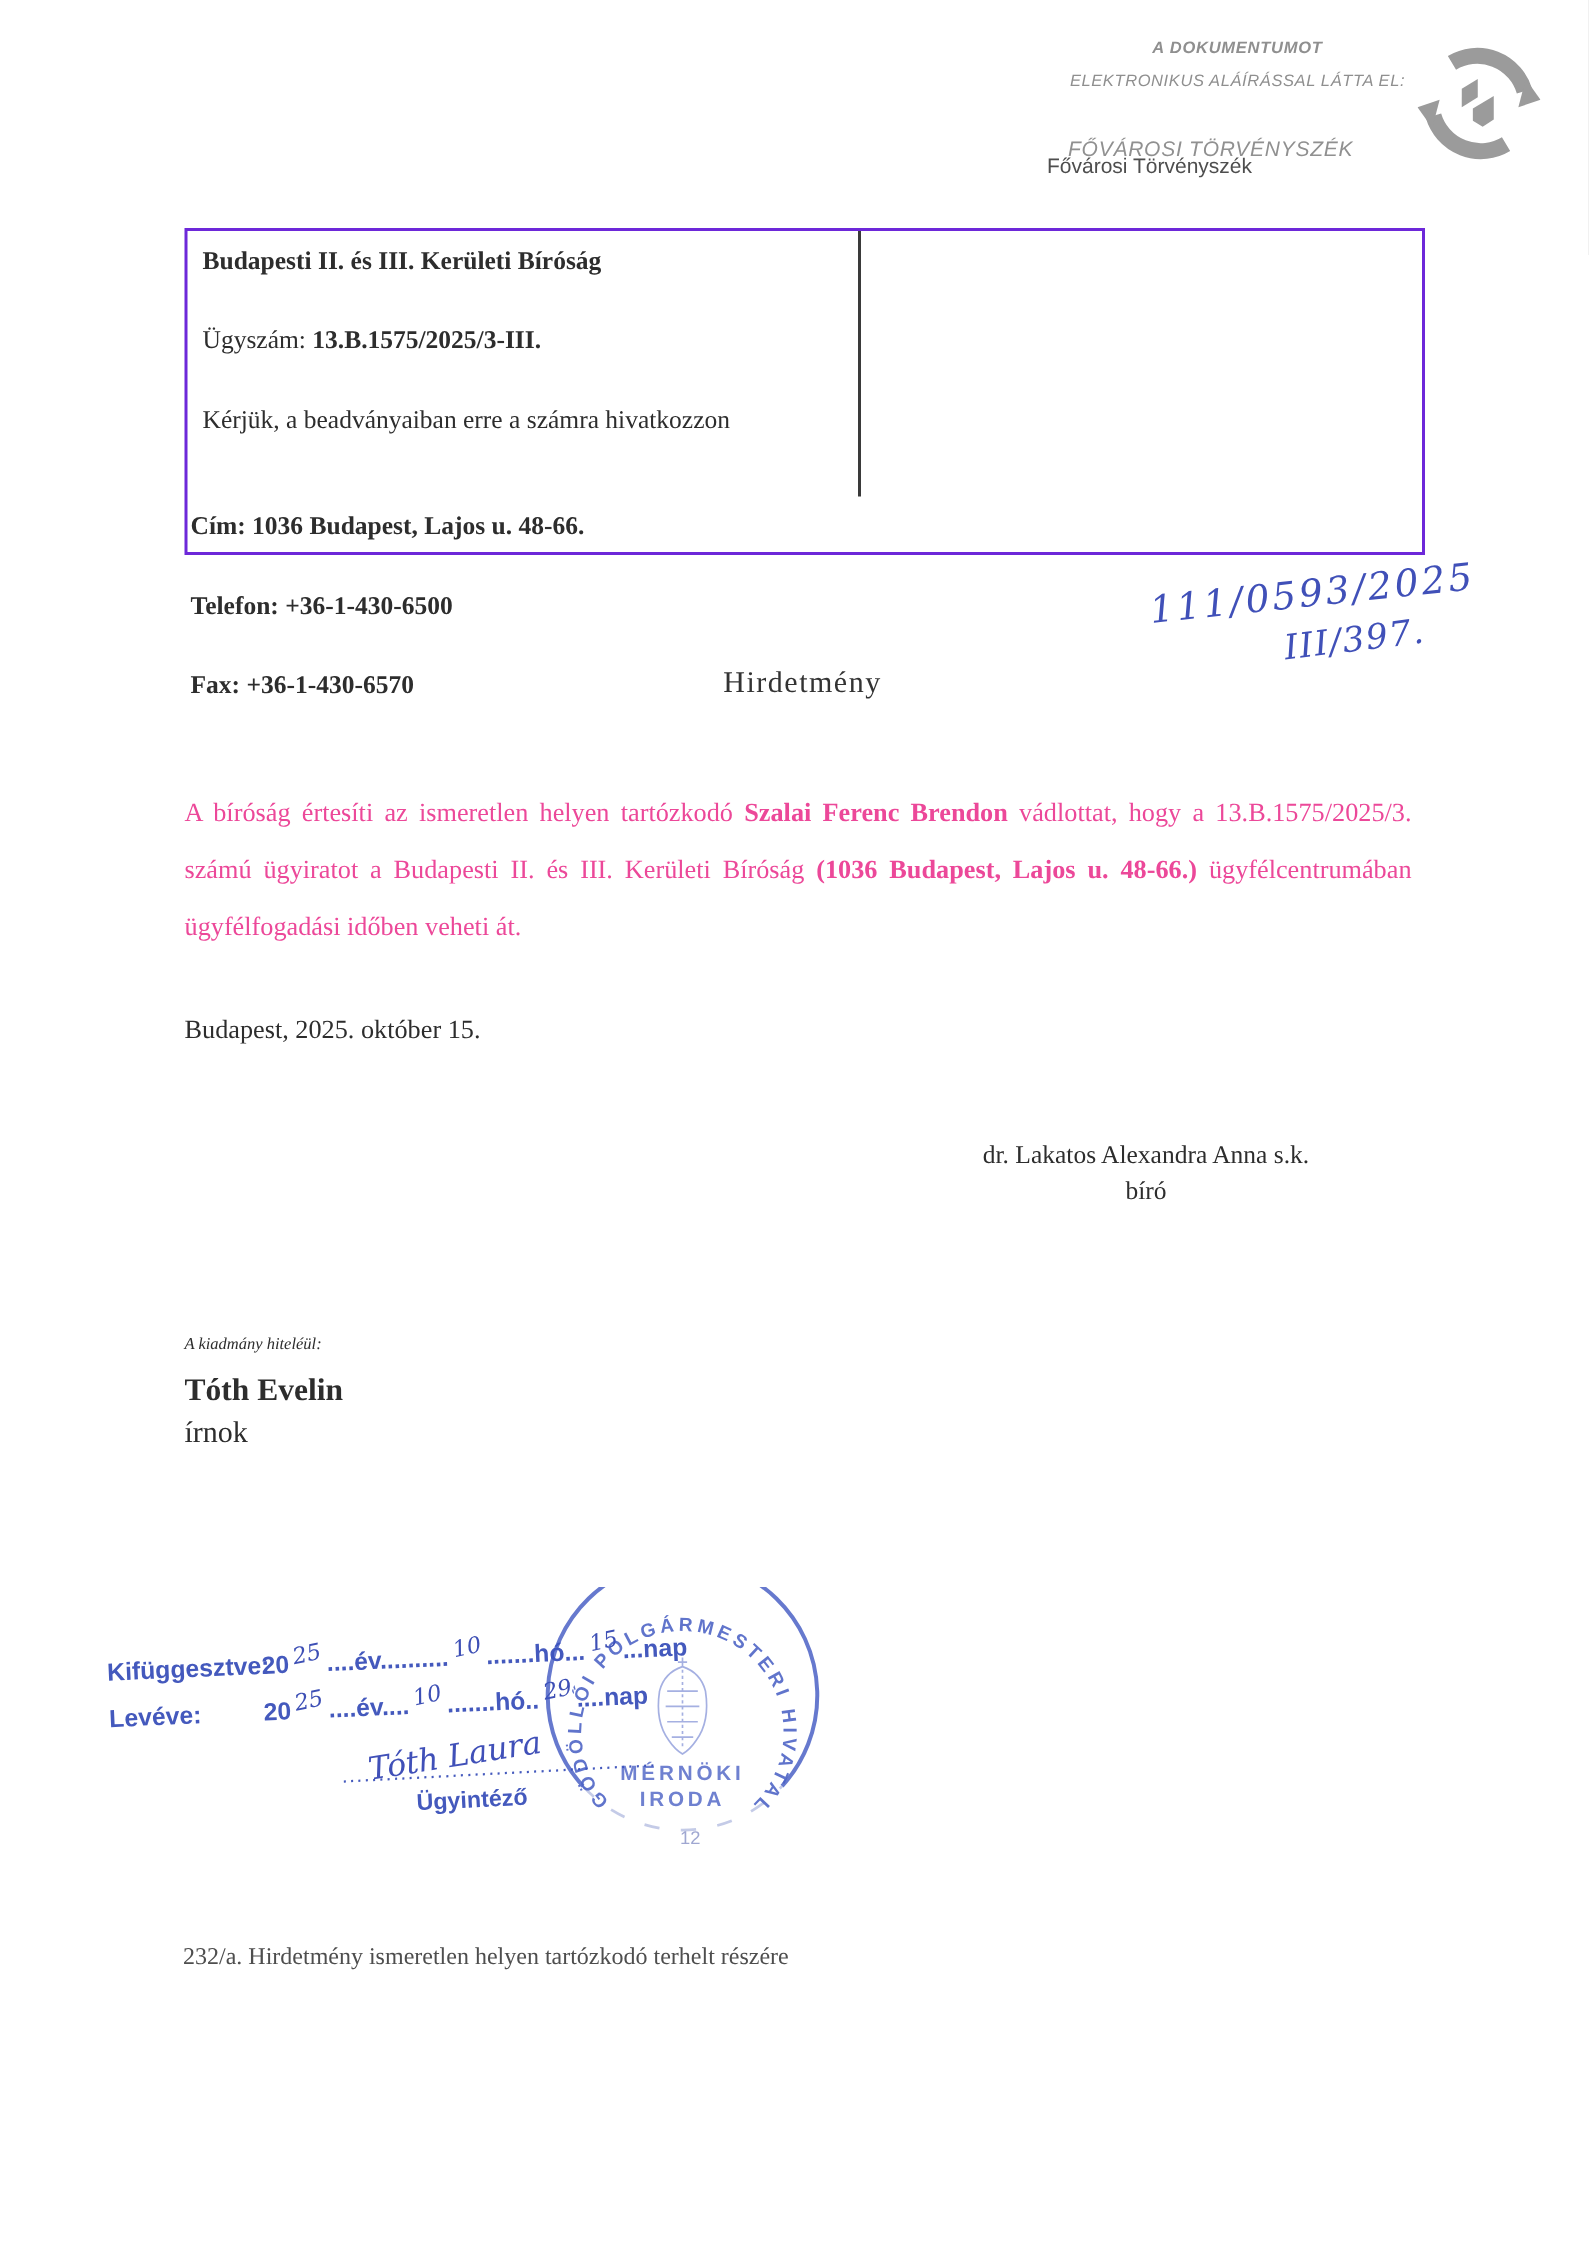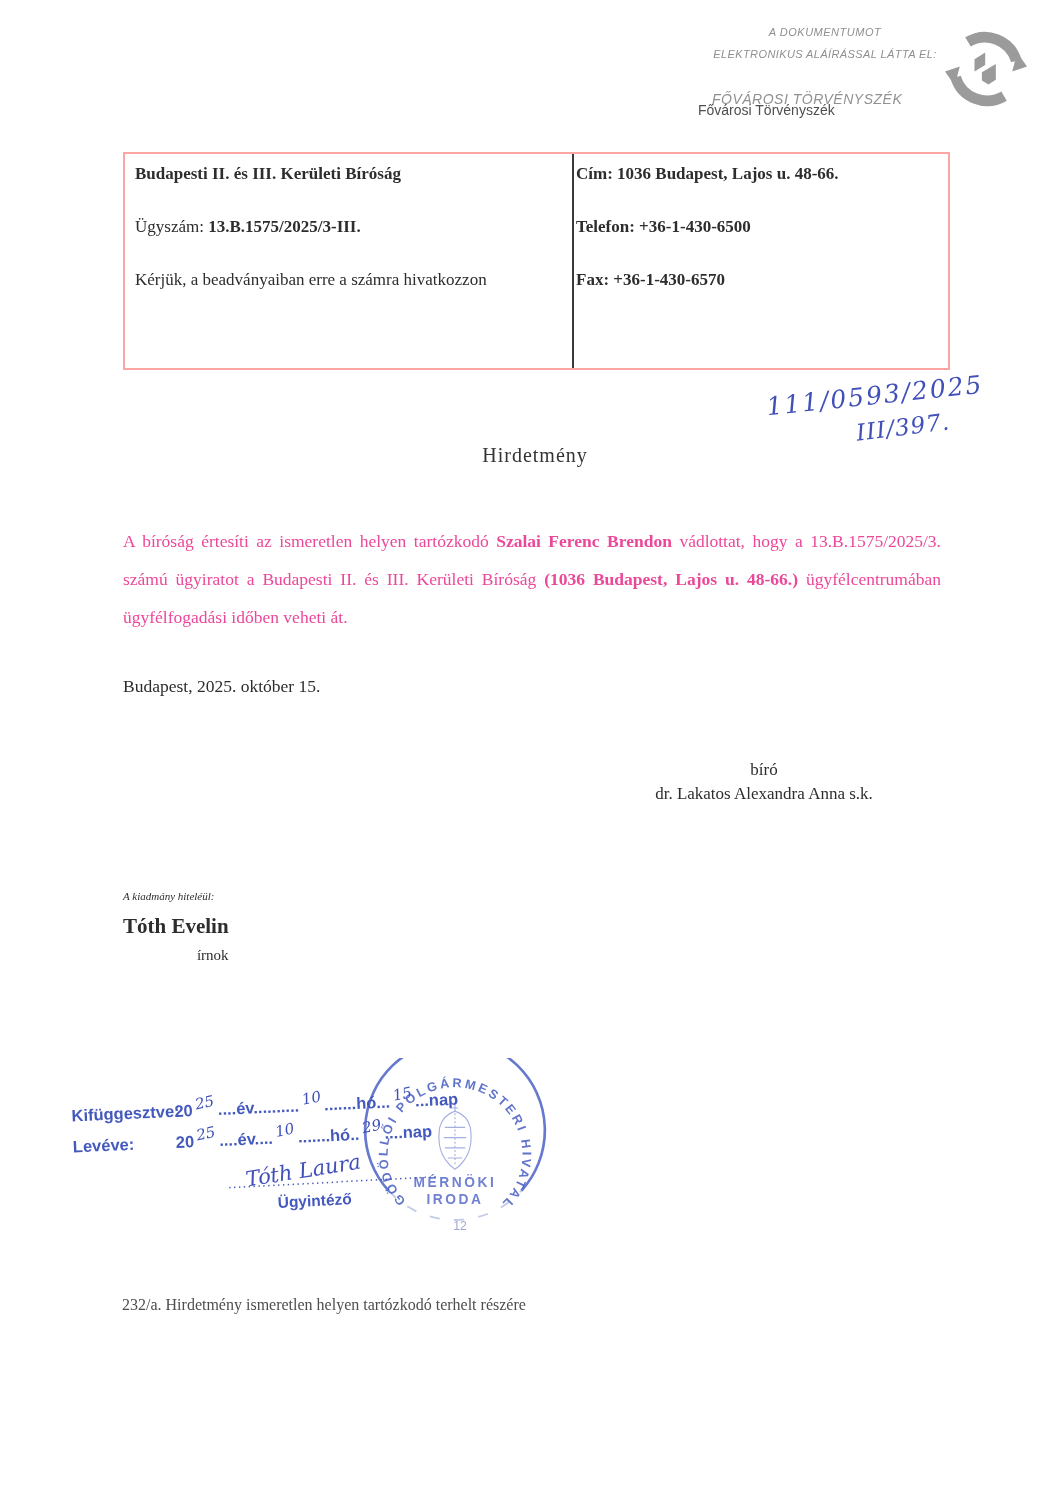--- a/index.html
+++ b/index.html
@@ -2,33 +2,33 @@
 <html><head>
 <meta charset="utf-8">
 <style>
   html,body{margin:0;padding:0;background:#e8e8e8;}
   .page{position:relative;width:1059px;height:1498px;background:#ffffff;margin:0 auto;
         font-family:"Liberation Serif",serif;color:#2d2d2d;overflow:hidden;}
 
   
   .esign-l1{position:absolute;left:700px;top:26px;width:250px;text-align:center;
             font-family:"Liberation Sans",sans-serif;font-style:italic;
-            font-size:11px;color:#8f8f8f;letter-spacing:.5px;}
+            font-size:11px;color:#8f8f8f;letter-spacing:.5px;font-weight:bold;}
   .esign-l2{position:absolute;left:690px;top:48px;width:270px;text-align:center;
             font-family:"Liberation Sans",sans-serif;font-style:italic;
             font-size:11px;color:#8f8f8f;letter-spacing:.4px;}
   .court-caps{position:absolute;left:712px;top:91px;font-family:"Liberation Sans",sans-serif;
               font-style:italic;font-size:14px;color:#909090;letter-spacing:.5px;}
   .court-name{position:absolute;left:698px;top:102px;font-family:"Liberation Sans",sans-serif;
               font-size:14px;color:#4e4e4e;}
   .logo{position:absolute;left:945px;top:28px;width:82px;height:82px;}
 
   
   .info-table{position:absolute;left:123px;top:152px;width:827px;height:218px;
-              border:2px solid #fca5a5;display:flex;box-sizing:border-box;font-size:17px;}
+              border:2px solid #6d28d9;display:flex;box-sizing:border-box;font-size:17px;flex-direction:column;}
   .cell-l{width:449px;border-right:2px solid #3a3a3a;box-sizing:border-box;padding:9px 10px;}
   .cell-r{flex:1;box-sizing:border-box;padding:9px 2px;}
   .info-table p{margin:0 0 32px 0;line-height:21px;}
   .b{font-weight:bold;}
 
   
   .hand{font-family:"DejaVu Serif",serif;font-style:italic;color:#4050b8;}
   .hand-note1{position:absolute;left:766px;top:381px;font-size:25px;transform:rotate(-6deg);
               letter-spacing:2px;}
   .hand-note2{position:absolute;left:856px;top:414px;font-size:23px;transform:rotate(-7deg);
@@ -40,21 +40,21 @@
   .body-par{position:absolute;left:123px;top:522px;width:818px;font-size:17.5px;
             line-height:38px;text-align:justify;color:#ec4899;}
   .date-line{position:absolute;left:123px;top:676px;font-size:17.5px;}
 
   .judge{position:absolute;left:598px;top:758px;width:332px;text-align:center;
          font-size:17px;line-height:24px;}
 
   .attest{position:absolute;left:123px;top:888px;font-size:16px;line-height:16px;}
   .attest .lbl{font-style:italic;font-size:11px;margin:0 0 14px 0;}
   .attest .nm{font-weight:bold;font-size:21px;margin:0 0 13px 0;}
-  .attest .rl{font-size:15px;margin:0;text-align:right;}
+  .attest .rl{font-size:20px;margin:0;}
 
   
   .posting{position:absolute;left:72px;top:1092px;transform:rotate(-2.5deg);
            font-family:"Liberation Sans",sans-serif;font-weight:bold;font-size:16.5px;
            color:#4459bd;line-height:31px;}
   .posting .row{display:flex;white-space:pre;}
   .posting .lab{width:103px;}
   .hw{display:inline-block;font-family:"DejaVu Serif",serif;font-style:italic;
       color:#3d4fb5;font-size:15px;position:relative;top:-7px;margin:0 3px;
       transform:rotate(-9deg);font-weight:normal;}
@@ -113,22 +113,22 @@
   <div class="hand hand-note1">111/0593/2025</div>
   <div class="hand hand-note2">III/397.</div>
 
   <div class="doc-title">Hirdetmény</div>
 
   <div class="body-par"><span>A bíróság értesíti az ismeretlen helyen tartózkodó </span><span class="b">Szalai Ferenc Brendon</span><span> vádlottat, hogy a 13.B.1575/2025/3. számú ügyiratot a Budapesti II. és III. Kerületi Bíróság </span><span class="b">(1036 Budapest, Lajos u. 48-66.)</span><span> ügyfélcentrumában ügyfélfogadási időben veheti át.</span></div>
 
   <div class="date-line">Budapest, 2025. október 15.</div>
 
   <div class="judge">
+    <div>dr. Lakatos Alexandra Anna s.k.</div>
     <div>bíró</div>
-    <div>dr. Lakatos Alexandra Anna s.k.</div>
   </div>
 
   <div class="attest">
     <p class="lbl">A kiadmány hiteléül:</p>
     <p class="nm">Tóth Evelin</p>
     <p class="rl">írnok</p>
   </div>
 
   <div class="posting">
     <div class="row">

